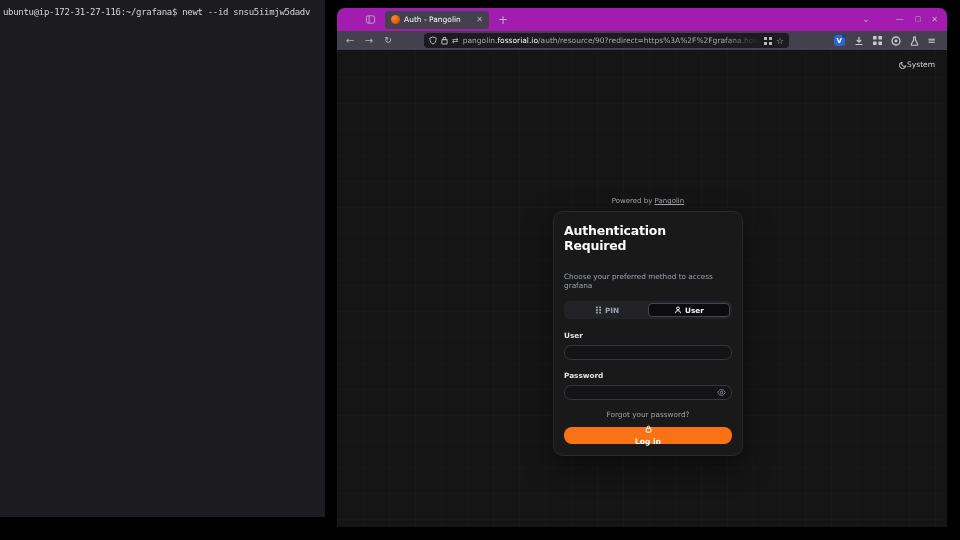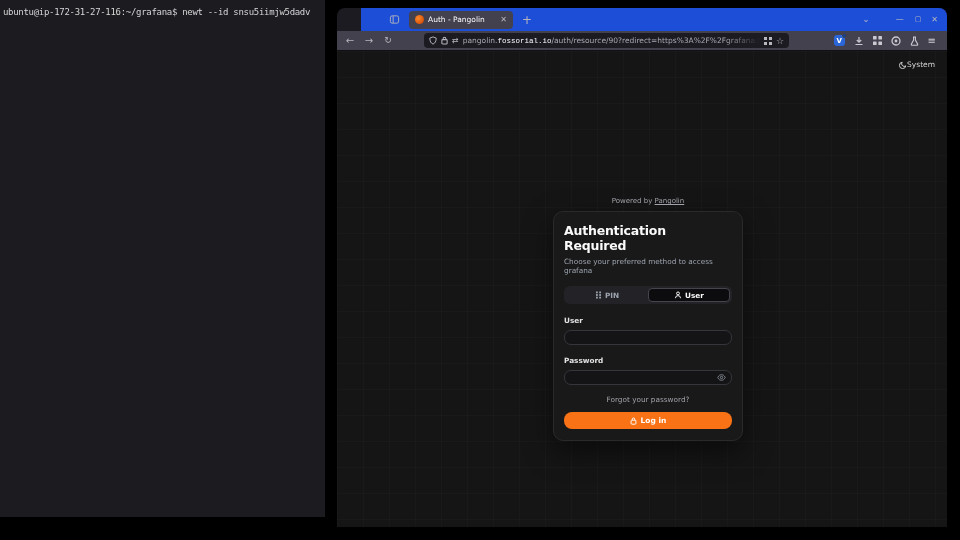--- a/index.html
+++ b/index.html
@@ -13,21 +13,21 @@
   .term-line { font-family:"DejaVu Sans Mono", monospace; font-size:9px;
                line-height:13px; letter-spacing:-0.3px; color:#d6d6d6; white-space:pre; }
   .cursor { display:inline-block; width:5px; height:10px; border:1px solid #d6d6d6;
             vertical-align:-2px; margin-left:1px; }
 
   
   .browser { position:absolute; left:337px; top:8px; width:610px; height:519px;
              border-radius:8px 8px 0 0; overflow:hidden; background:#1c1b22;
              display:flex; flex-direction:column; }
 
-  .tabbar { height:23px; background:#1d4ed8; display:flex; align-items:center; flex:0 0 auto;margin-left:24px; }
+  .tabbar { height:23px; background:#a21caf; display:flex; align-items:center; flex:0 0 auto; }
   .ffview { width:15px; height:14px; margin-left:26px; display:flex; align-items:center;
             justify-content:center; border-radius:3px; color:#b5b5bd; }
   .tab { margin-left:7px; width:104px; height:18px; background:#42414d; border-radius:4px;
          display:flex; align-items:center; gap:4px; padding:0 6px; }
   .favicon { width:9px; height:9px; border-radius:50%;
              background:radial-gradient(circle at 35% 35%, #ff8a2a, #d9530b 70%); flex:0 0 auto; }
   .tab-title { flex:1; font-size:7.5px; color:#fbfbfe; white-space:nowrap; overflow:hidden; }
   .tab-close { font-size:8px; color:#b5b5bd; line-height:1; }
   .newtab { margin-left:9px; font-size:12px; color:#b5b5bd; line-height:1; }
   .tab-spacer { flex:1; }
@@ -43,21 +43,21 @@
   .navbtn + .navbtn { margin-left:7px; }
   .reload { font-size:9px; }
   .urlbar { margin-left:30px; width:365px; height:15px; background:#1c1b22; border-radius:4px;
             display:flex; align-items:center; padding:0 5px; gap:4px; min-width:0; }
   .urlicon { color:#b7b7bf; display:flex; align-items:center; flex:0 0 auto; }
   .swap { font-size:8px; color:#b7b7bf; flex:0 0 auto; }
   .urltext { flex:1; min-width:0; font-size:7.5px; white-space:nowrap; overflow:hidden;
              -webkit-mask-image:linear-gradient(90deg,#000 88%,transparent); 
              mask-image:linear-gradient(90deg,#000 88%,transparent); }
   .url-dim { color:#a9a9b2; }
-  .url-domain { color:#fbfbfe;font-family:Liberation Mono, monospace; }
+  .url-domain { color:#fbfbfe; }
   .star { color:#b7b7bf; font-size:9px; flex:0 0 auto; }
   .grid4 { flex:0 0 auto; display:flex; }
   .toolicons { margin-left:auto; display:flex; align-items:center; gap:9px; margin-right:4px; }
   .ext-blue { width:11px; height:11px; border-radius:3px; background:#2b66d9; position:relative;
               display:flex; align-items:center; justify-content:center; color:#fff;
               font-size:7px; font-weight:bold; }
   .ext-badge { position:absolute; right:-2px; top:-2px; width:5px; height:5px; border-radius:50%;
                background:#1b3f86; border:1px solid #42414d; }
   .toolglyph { color:#c9c9d1; font-size:10px; line-height:1; }
 
@@ -69,21 +69,21 @@
           background-size:26px 26px; }
   .theme { position:absolute; top:9px; right:12px; display:flex; align-items:center; gap:0;
            color:#d4d4d8; font-size:7.5px; }
   .authcol { position:absolute; top:146px; left:50%; transform:translateX(-50%);
              width:202px;padding-left:12px; }
   .powered { text-align:center; font-size:7px; color:#a1a1aa; }
   .powered a { color:#a1a1aa; text-decoration:underline; }
   .card { margin-top:6px; background:#191919; border:1px solid #2a2a2a; border-radius:10px;
           padding:11px 10px; box-shadow:0 10px 28px rgba(0,0,0,0.5); }
   .card-title { font-size:12.5px; font-weight:700; color:#fafafa; letter-spacing:-0.2px; }
-  .card-sub { margin-top:4px; font-size:7.3px; color:#9ca3af; }
+  .card-sub { margin-top:19px; font-size:7.3px; color:#9ca3af; }
   .toggle { margin-top:11px; display:grid; grid-template-columns:1fr 1fr; gap:0;
             background:#232327; border-radius:6px; padding:2px;font-weight:bold; }
   .tgl { height:14px; display:flex; align-items:center; justify-content:center; gap:3px;
          font-size:7.3px; color:#9ca3af; border-radius:4px; border:1px solid transparent; }
   .tgl.active { background:#0c0c0e; border-color:#45454d; color:#fafafa; }
   .fld-label { margin-top:12px; font-size:7.3px; font-weight:600; color:#e4e4e7; }
   .fld-label.pw { margin-top:11px; }
   .inputwrap { position:relative; margin-top:5px; }
   .input { width:100%; height:15px; background:#141416; border:1px solid #35353c;
            border-radius:7px; }
@@ -246,21 +246,21 @@
             <span class="eye">
               <svg width="9" height="9" viewBox="0 0 12 10" fill="none" stroke="#9ca3af" stroke-width="1">
                 <path d="M1 5 C2.5 2.2 4 1.3 6 1.3 C8 1.3 9.5 2.2 11 5 C9.5 7.8 8 8.7 6 8.7 C4 8.7 2.5 7.8 1 5 Z"></path>
                 <circle cx="6" cy="5" r="1.6"></circle>
               </svg>
             </span>
           </div>
 
           <div class="forgot">Forgot your password?</div>
 
-          <button class="loginbtn" style="background: rgb(249, 115, 22);">
+          <button class="loginbtn" style="background: rgb(249, 115, 22); flex-direction: column;">
             <span>
               <svg width="7" height="8" viewBox="0 0 8 10" fill="none" stroke="#ffffff" stroke-width="1.2">
                 <rect x="1" y="4" width="6" height="5" rx="1"></rect>
                   <path d="M2.5 4 V2.8 a1.5 1.5 0 0 1 3 0 V4"></path>
               </svg>
             </span>
             <span>Log in</span>
           </button>
         </div>
       </div>

